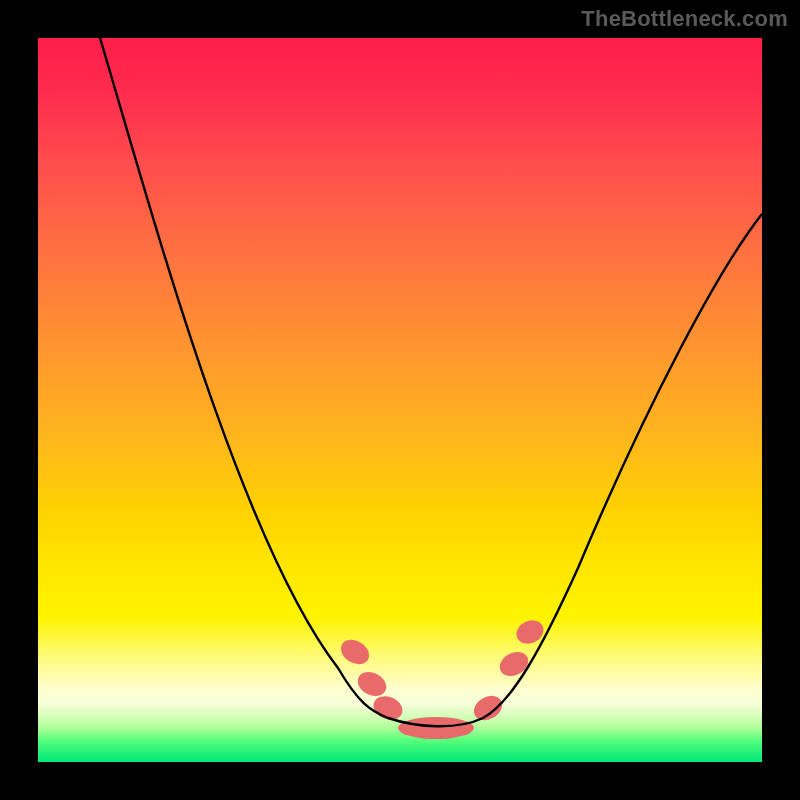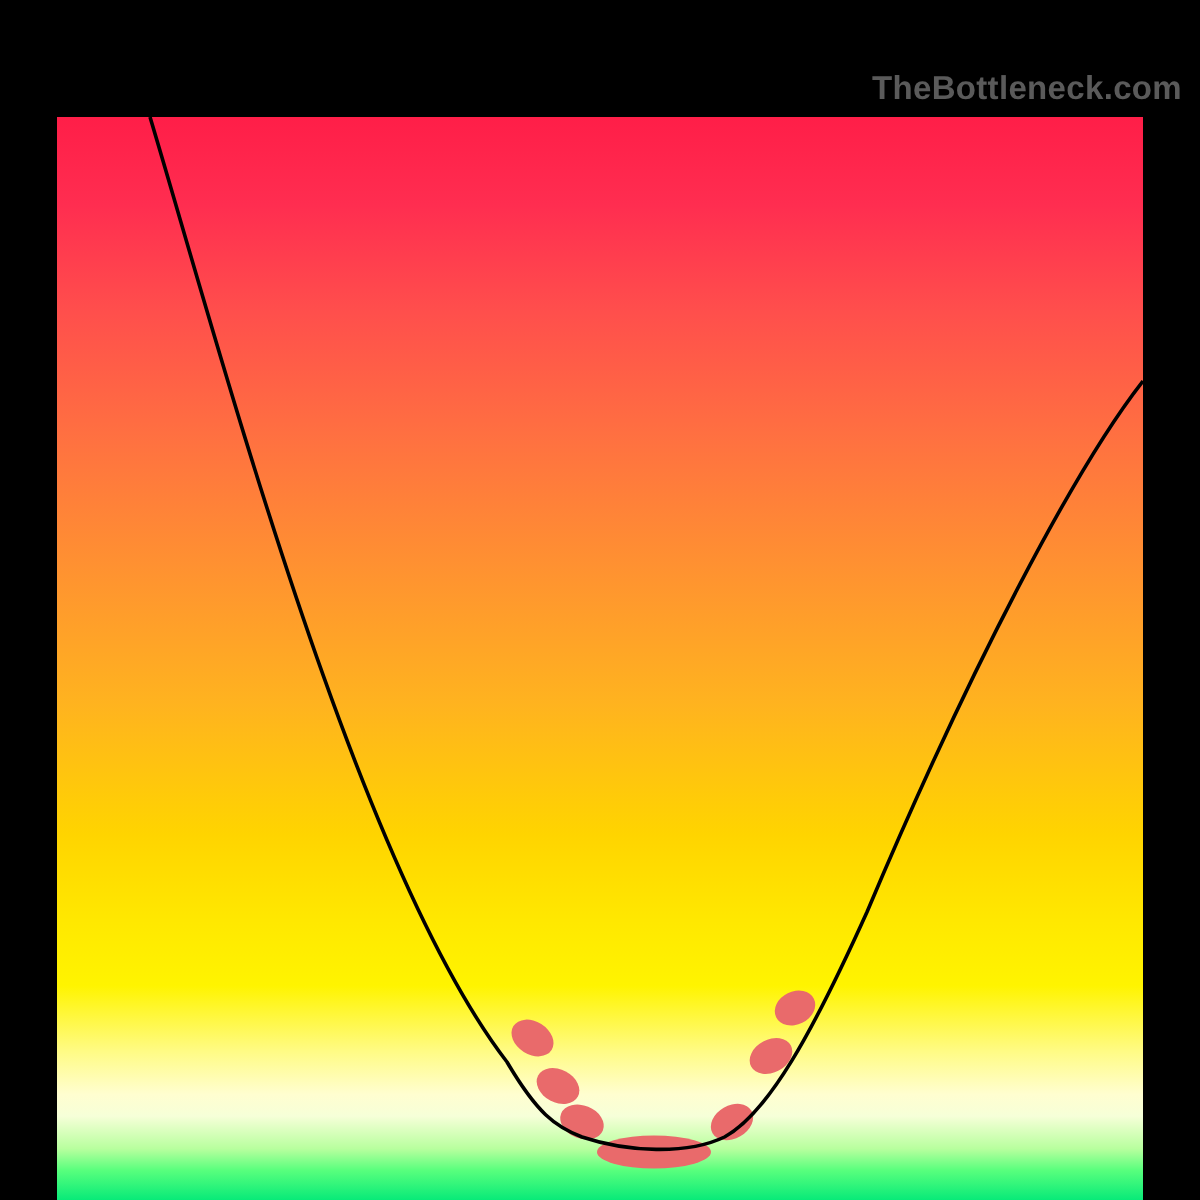--- a/index.html
+++ b/index.html
@@ -8,21 +8,20 @@
     width: 800px;
     height: 800px;
     background: #000;
     overflow: hidden;
   }
   .stage {
     position: relative;
     width: 800px;
     height: 760px;
     background: #000;
-    margin-top: 40px;
   }
   .plot {
     position: absolute;
     left: 38px;
     top: 38px;
     width: 724px;
     height: 724px;
     overflow: hidden;
   }
   .gradient {

